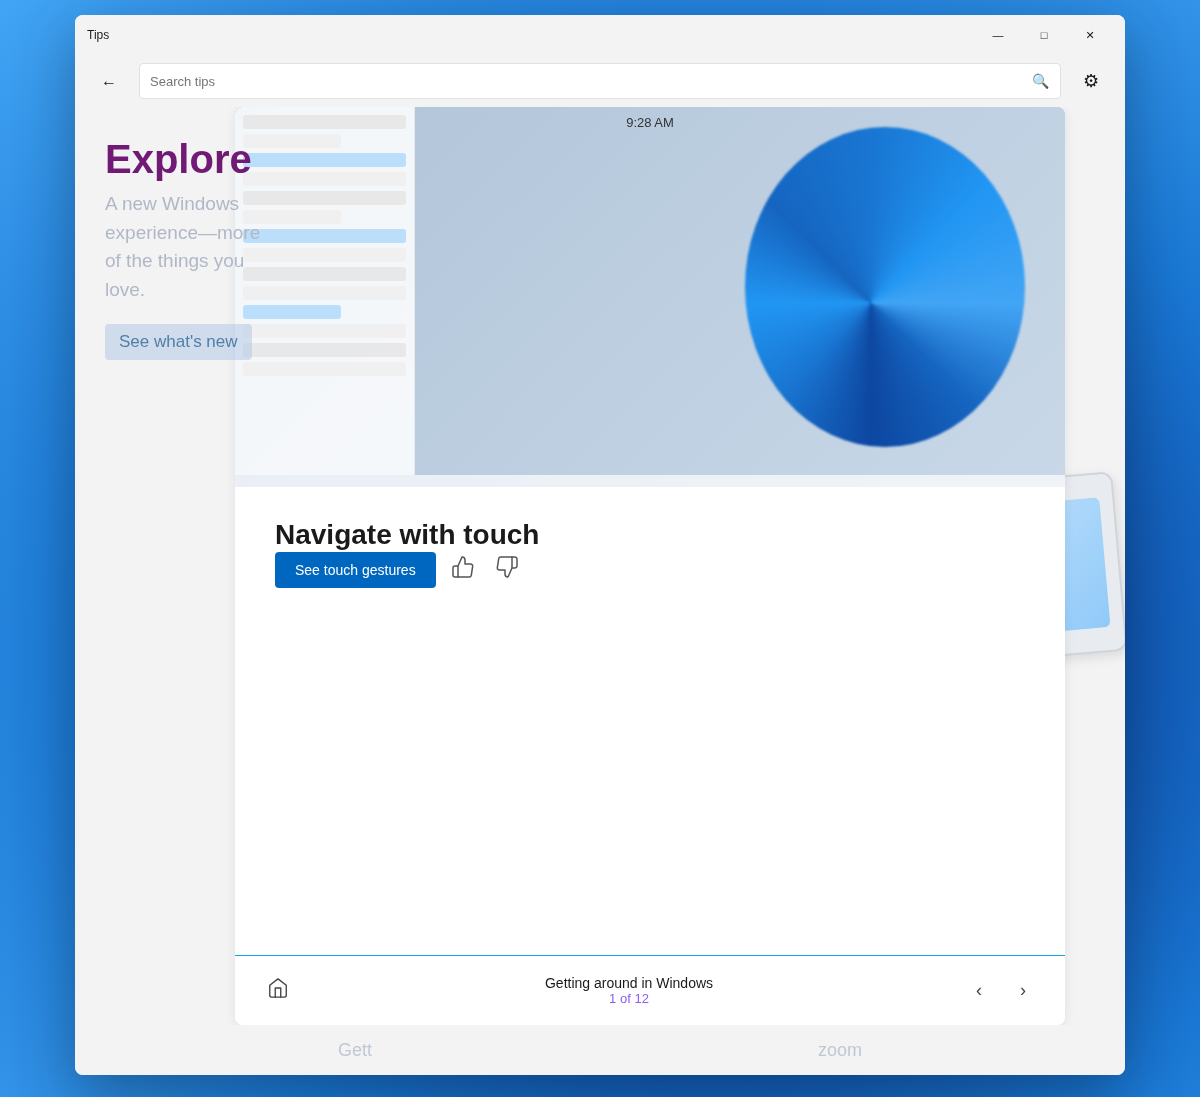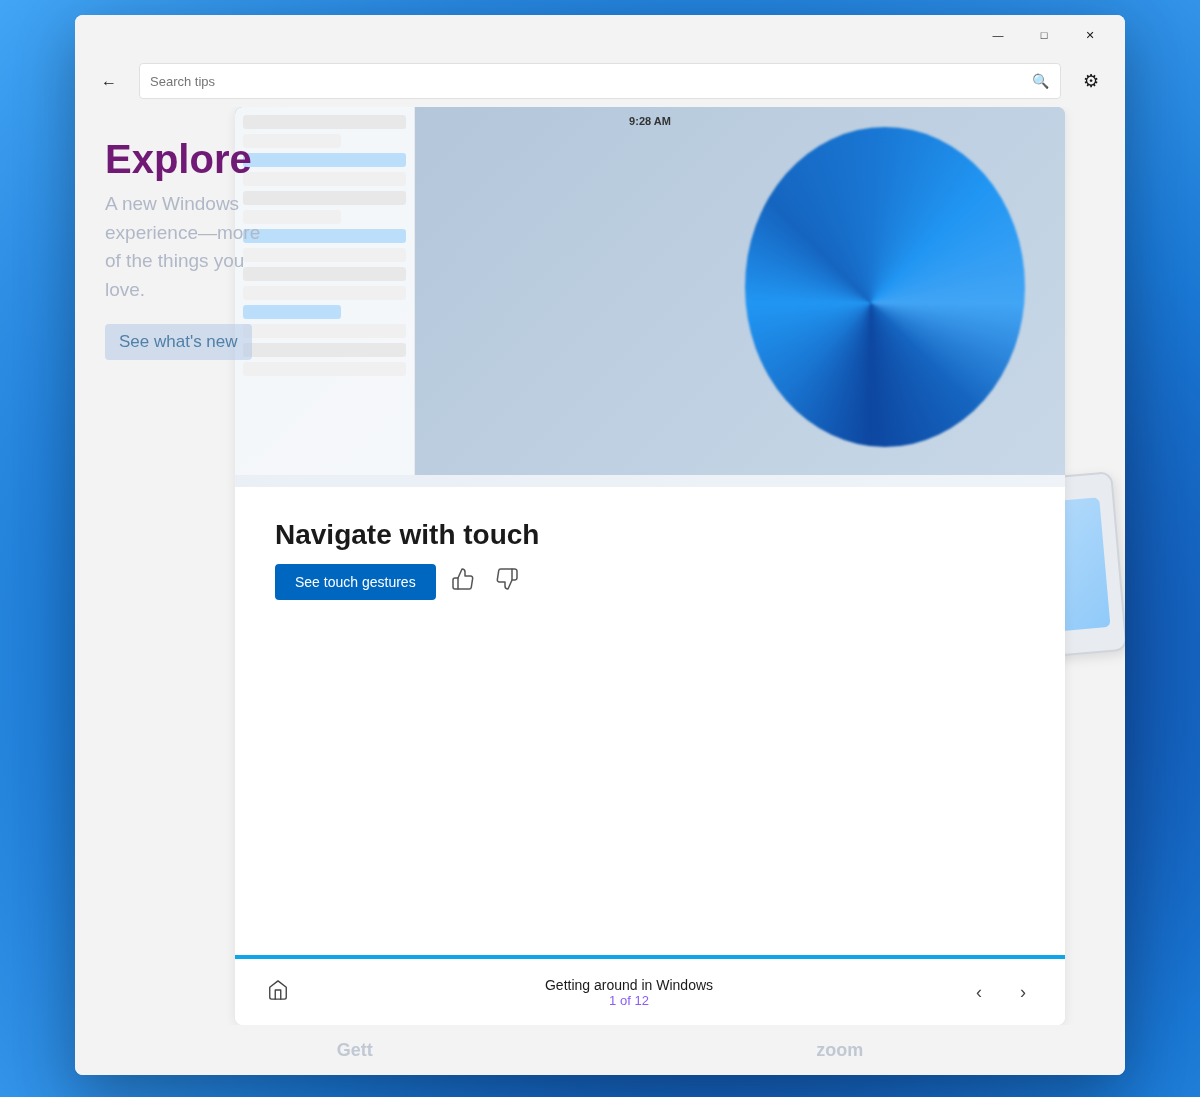--- a/index.html
+++ b/index.html
@@ -323,36 +323,35 @@
     }
     .widget-row.light { background: #f0f0f0; }
     .widget-row.accent { background: #bbdefb; }
     .widget-row.half { width: 60%; }
 
     .desktop-time {
       position: absolute;
       top: 8px;
       left: 50%;
       transform: translateX(-50%);
-      font-size: 11px;
+      font-size: 13px;
       color: #333;
-      font-weight: 700;
+      font-weight: 400;
     }
 
     
     .card-body {
       padding: 32px 40px 24px;
       flex: 1;
     }
 
     .card-title {
       font-size: 28px;
       font-weight: 700;
       color: #1a1a1a;
-      margin-bottom: 12px;
     }
 
     .card-desc {
       font-size: 14px;
       color: #444;
       line-height: 1.6;
       margin-bottom: 28px;
     }
 
     .card-actions {
@@ -384,21 +383,21 @@
       cursor: pointer;
       font-size: 20px;
       color: #555;
       padding: 4px;
     }
 
     
     .nav-bar {
       height: 70px;
       background: white;
-      border-top: 4px solid #0ea5e9;
+      border-top: 1px solid #0ea5e9;
       display: flex;
       align-items: center;
       padding: 0 24px;
       flex-shrink: 0;
     }
 
     .nav-home-btn {
       background: transparent;
       border: none;
       cursor: pointer;
@@ -449,34 +448,35 @@
       background: #f3f3f3;
       display: flex;
       align-items: center;
       justify-content: space-around;
       padding: 0 40px;
       flex-shrink: 0;
     }
 
     .bottom-peek-label {
       font-size: 18px;
-      font-weight: 700;
+      font-weight: 400;
       color: #c0c8d4;
     }
   </style>
 </head>
 <body>
 
 <div class="wallpaper">
   <div class="wallpaper-bloom"></div>
 </div>
 
 <div class="window">
 
   <div class="title-bar">
+    <span class="title-bar-title">Tips</span>
     <div class="window-controls">
       <button class="win-btn">—</button>
       <button class="win-btn">□</button>
       <button class="win-btn close">✕</button>
     </div>
   </div>
 
   <div class="toolbar">
     <button class="back-btn">←</button>
     <div class="search-bar">

